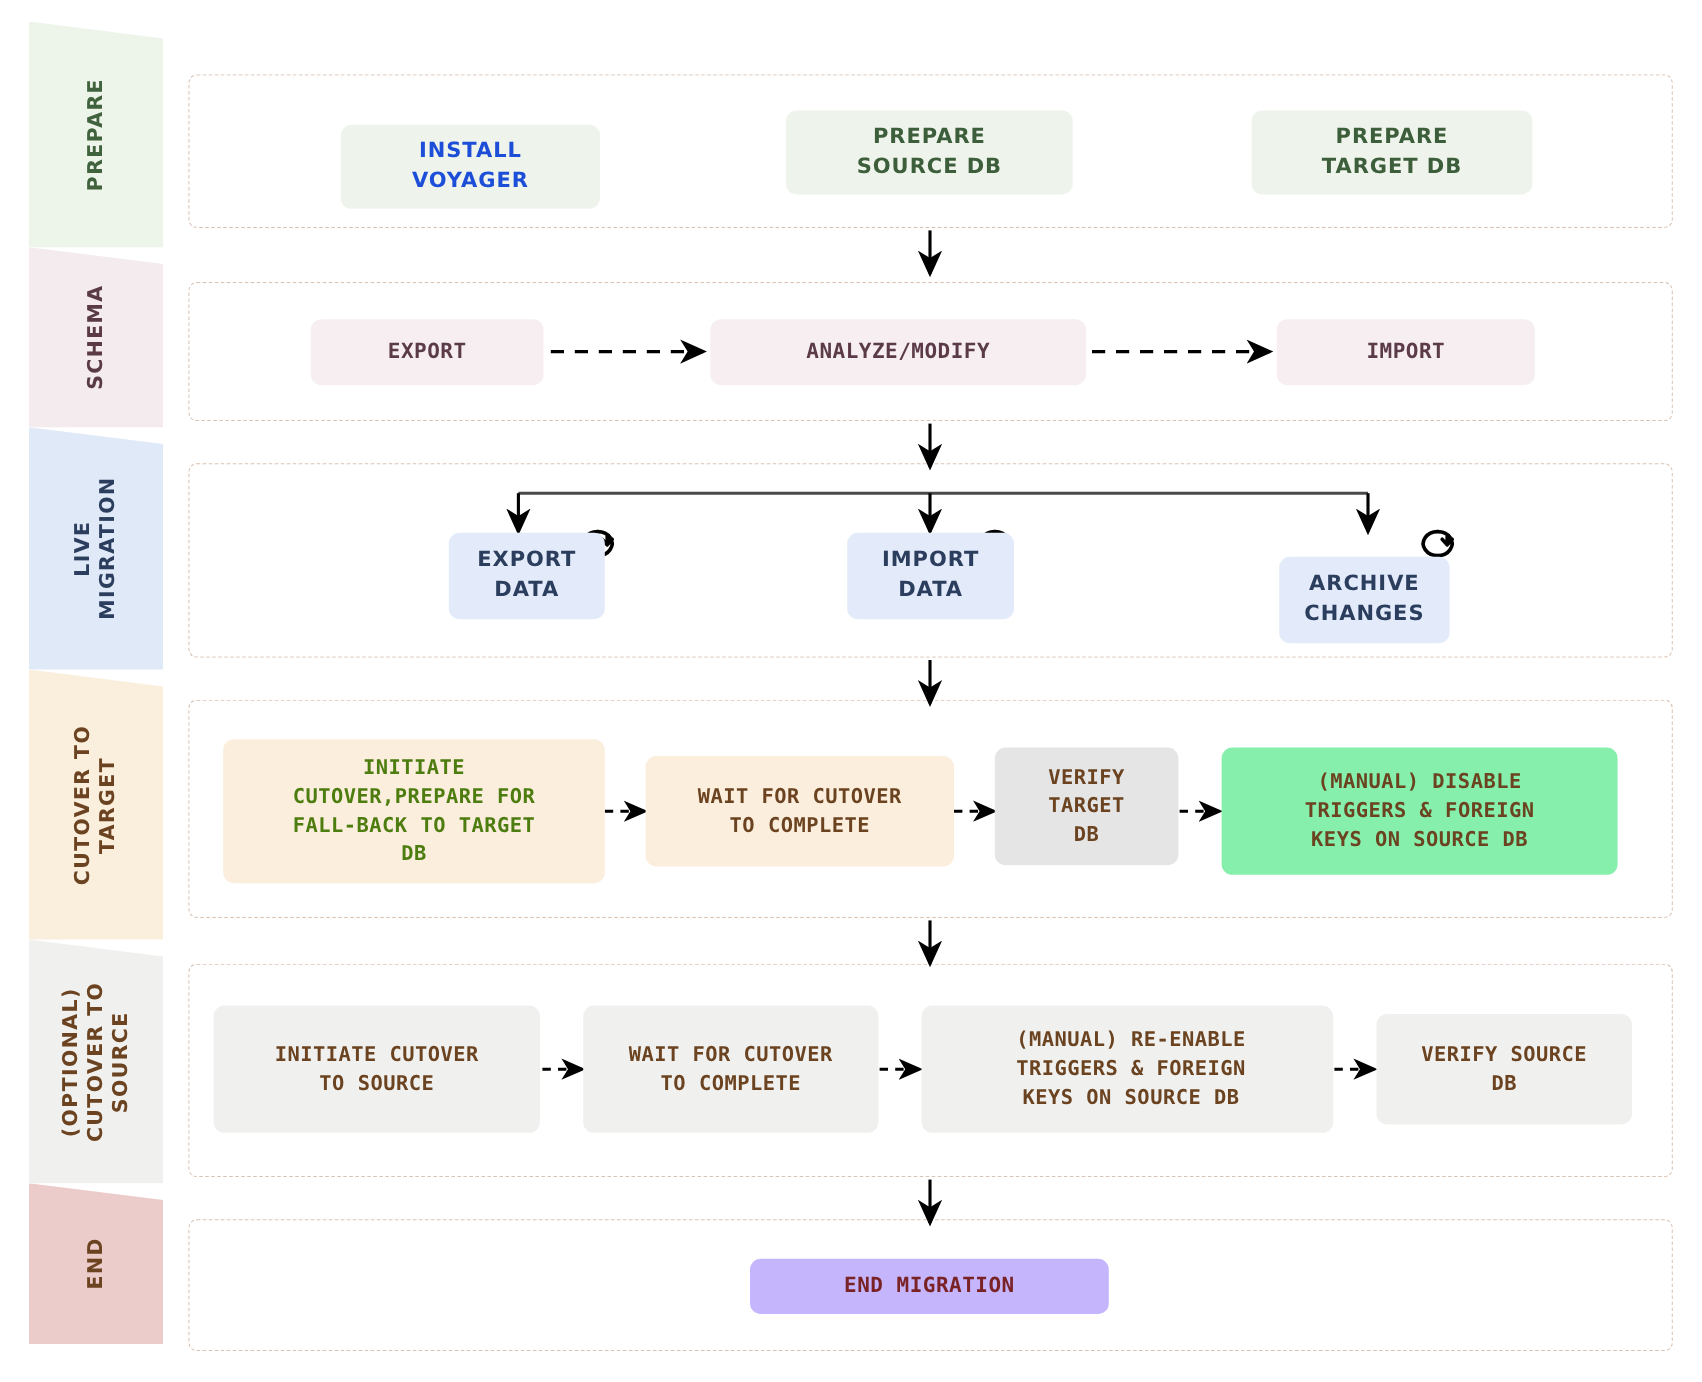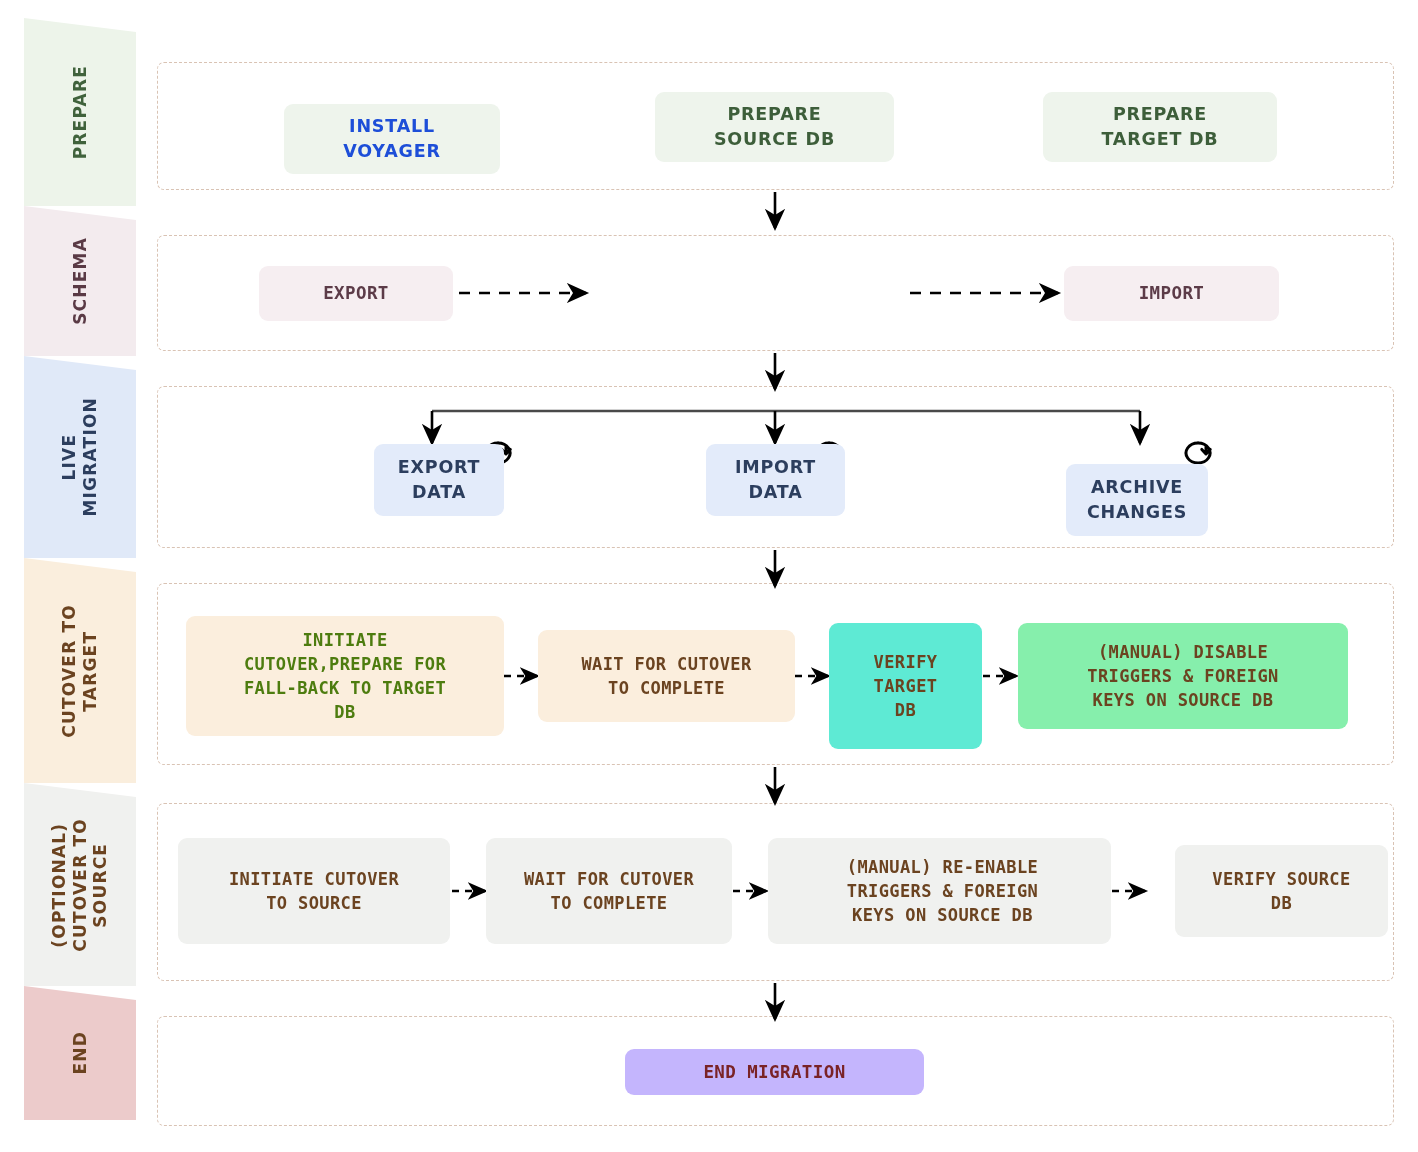--- a/index.html
+++ b/index.html
@@ -178,47 +178,48 @@
   </svg>
 
   <div class="node sans" style="left:284px; top:92px; width:216px; height:70px; background:#eef4ec; color:#1d4ed8;margin-top:12px;">INSTALL
 VOYAGER</div>
   <div class="node sans" style="left:655px; top:92px; width:239px; height:70px; background:#eef4ec; color:#3d5e3a;">PREPARE
 SOURCE DB</div>
   <div class="node sans" style="left:1043px; top:92px; width:234px; height:70px; background:#eef4ec; color:#3d5e3a;">PREPARE
 TARGET DB</div>
 
   <div class="node" style="left:259px; top:266px; width:194px; height:55px; background:#f6eef1; color:#5c3b48;">EXPORT</div>
+  <div class="node" style="left:592px; top:266px; width:313px; height:55px; background:#f6eef1; color:#5c3b48;">ANALYZE/MODIFY</div>
   <div class="node" style="left:1064px; top:266px; width:215px; height:55px; background:#f6eef1; color:#5c3b48;">IMPORT</div>
 
   <div class="node sans" style="left:374px; top:444px; width:130px; height:72px; background:#e3ebfa; color:#2c3e5e;">EXPORT
 DATA</div>
   <div class="node sans" style="left:706px; top:444px; width:139px; height:72px; background:#e3ebfa; color:#2c3e5e;">IMPORT
 DATA</div>
   <div class="node sans" style="left:1066px; top:444px; width:142px; height:72px; background:#e3ebfa; color:#2c3e5e;margin-top:20px;">ARCHIVE
 CHANGES</div>
 
   <div class="node" style="left:186px; top:616px; width:318px; height:120px; background:#fbeedd; color:#4d7c0f; font-size:17px;">INITIATE
 CUTOVER,PREPARE FOR
 FALL-BACK TO TARGET
 DB</div>
   <div class="node" style="left:538px; top:630px; width:257px; height:92px; background:#fbeedd; color:#6b4320; font-size:17px;">WAIT FOR CUTOVER
 TO COMPLETE</div>
-  <div class="node" style="left:829px; top:623px; width:153px; height:126px; background:#5eead4; color:#6b4320; font-size:17px;">VERIFY
+  <div class="node" style="left:829px; top:623px; width:153px; height:98px; background:#e5e5e5; color:#6b4320; font-size:17px;">VERIFY
 TARGET
 DB</div>
   <div class="node" style="left:1018px; top:623px; width:330px; height:106px; background:#86efac; color:#6b4320; font-size:17px;">(MANUAL) DISABLE
 TRIGGERS &amp; FOREIGN
 KEYS ON SOURCE DB</div>
 
   <div class="node" style="left:178px; top:838px; width:272px; height:106px; background:#f0f1ef; color:#6b4320; font-size:17px;">INITIATE CUTOVER
 TO SOURCE</div>
   <div class="node" style="left:486px; top:838px; width:246px; height:106px; background:#f0f1ef; color:#6b4320; font-size:17px;">WAIT FOR CUTOVER
 TO COMPLETE</div>
   <div class="node" style="left:768px; top:838px; width:343px; height:106px; background:#f0f1ef; color:#6b4320; font-size:17px;padding-left:16px;">(MANUAL) RE-ENABLE
 TRIGGERS &amp; FOREIGN
 KEYS ON SOURCE DB</div>
-  <div class="node" style="left:1147px; top:845px; width:213px; height:92px; background:#f0f1ef; color:#6b4320; font-size:17px;margin-left:28px;">VERIFY SOURCE
+  <div class="node" style="left:1147px; top:845px; width:213px; height:92px; background:#f0f1ef; color:#6b4320; font-size:17px;">VERIFY SOURCE
 DB</div>
 
   <div class="node" style="left:625px; top:1049px; width:299px; height:46px; background:#c4b5fd; color:#7a2326;">END MIGRATION</div>
 
 </div>
 
 </body></html>

